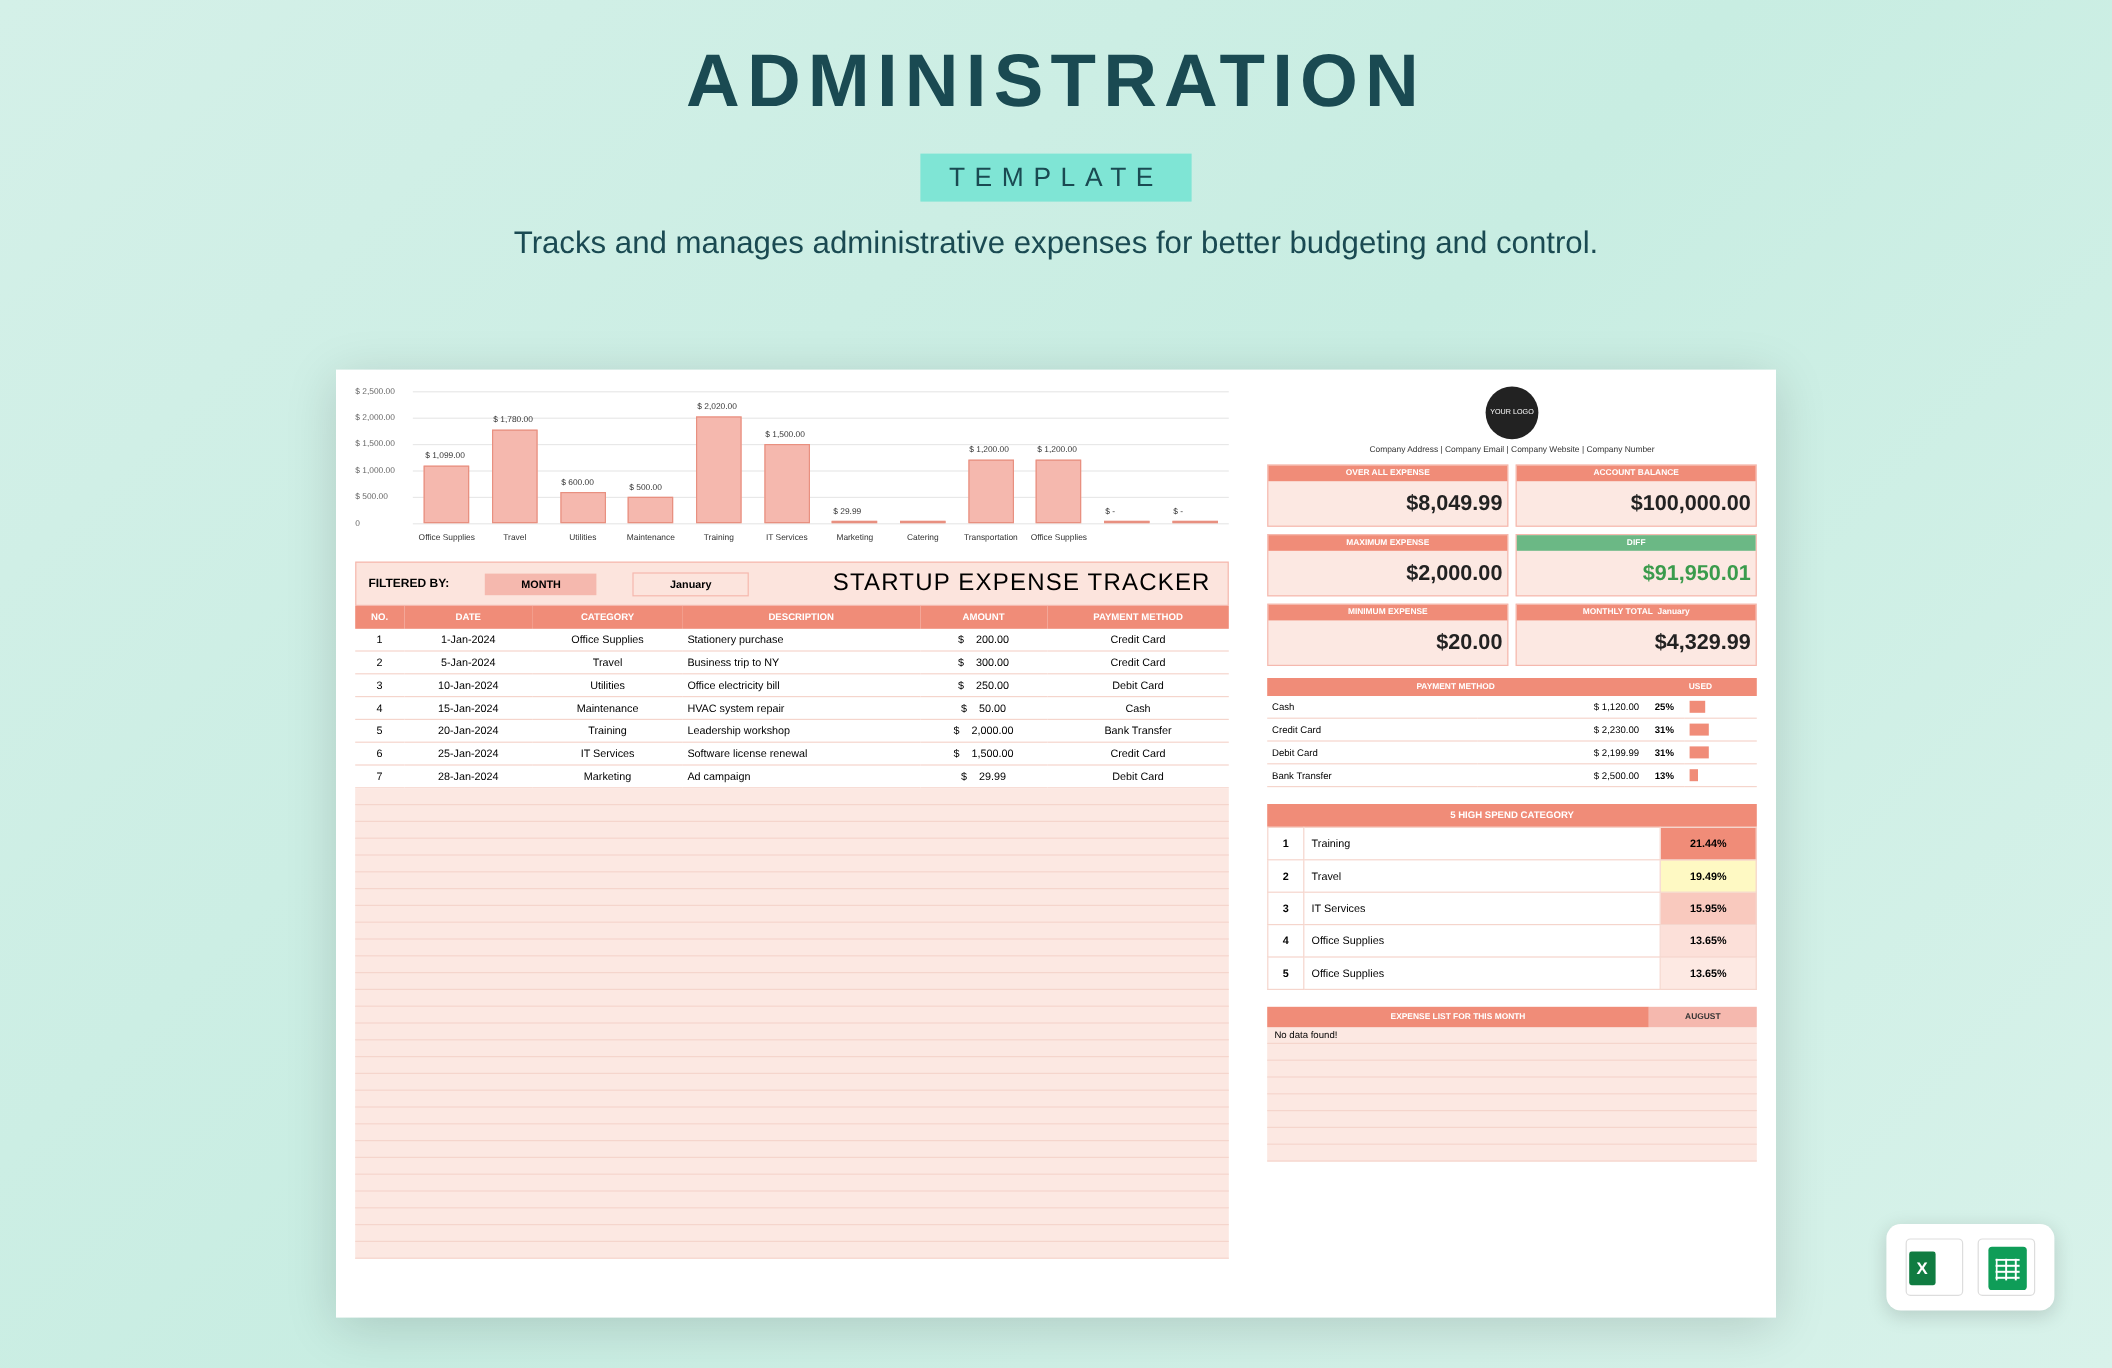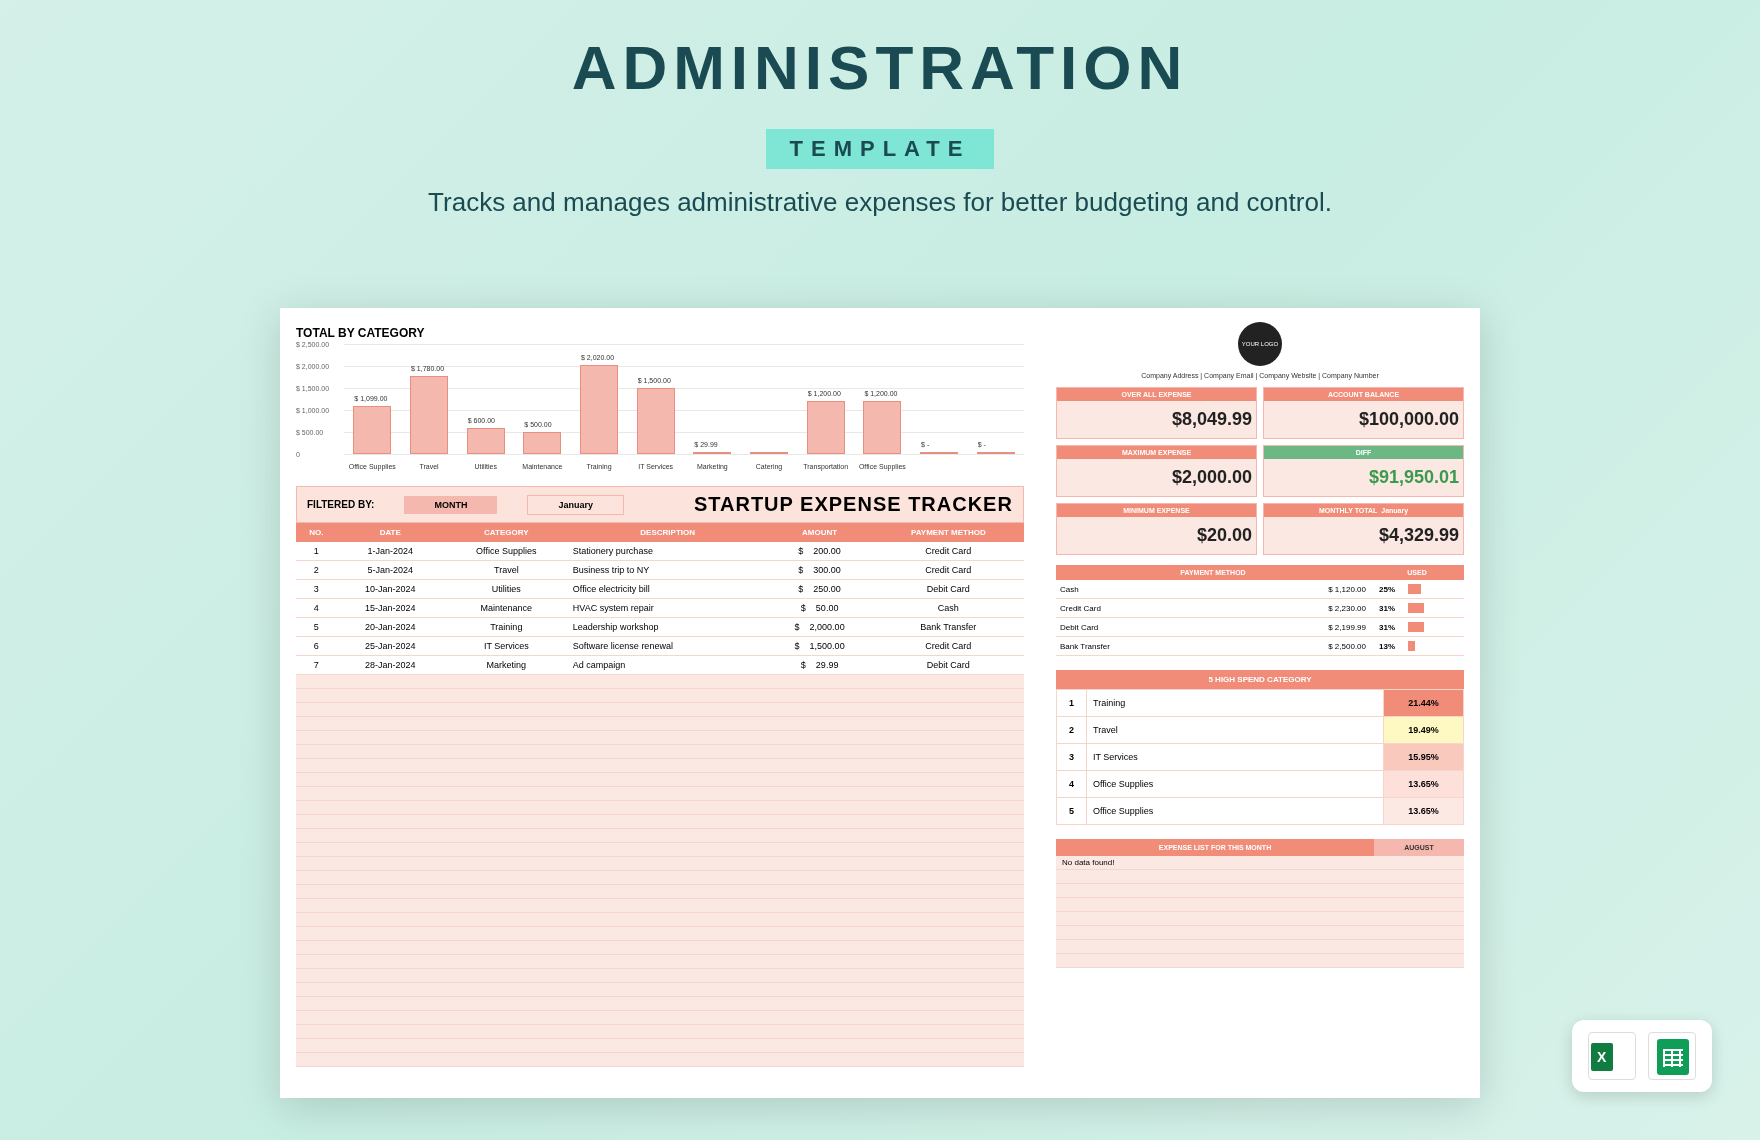--- a/index.html
+++ b/index.html
@@ -1,38 +1,38 @@
 <!DOCTYPE html>
 <html><head>
 <meta charset="utf-8">
 <style>
 *{box-sizing:border-box;margin:0;padding:0}
 body{width:1760px;height:1140px;font-family:Arial,sans-serif;background:linear-gradient(135deg,#d4f0e8 0%,#c8ede2 50%,#d8f2ea 100%);position:relative;overflow:hidden}
 .page-title{text-align:center;padding-top:35px;font-family:'Arial Black',sans-serif;font-weight:900;font-size:62px;letter-spacing:6px;color:#1a4a52;line-height:1.08}
-.template-badge{display:inline-block;background:#7fe5d5;color:#1a4a52;font-weight:700;font-size:22px;letter-spacing:8px;padding:8px 24px;margin-top:12px}
+.template-badge{display:inline-block;background:#7fe5d5;color:#1a4a52;font-weight:400;font-size:22px;letter-spacing:8px;padding:8px 24px;margin-top:12px}
 .subtitle{text-align:center;font-size:26px;color:#1a4a52;margin-top:18px;font-weight:400}
 .sheet{position:absolute;left:280px;top:308px;width:1200px;height:790px;background:#fff;box-shadow:0 8px 40px rgba(0,0,0,0.15)}
 .sheet-inner{display:flex;height:100%}
 .left-col{flex:0 0 760px;padding:18px 16px}
 .right-col{flex:1;padding:14px 16px}
 .chart-title{font-size:12px;font-weight:bold;margin-bottom:4px}
 .chart{height:130px;position:relative;margin-bottom:12px}
 .chart-grid{position:absolute;left:48px;right:0;top:0;bottom:20px}
 .chart-grid .hl{position:absolute;left:0;right:0;border-top:1px solid #e8e8e8;font-size:7px;color:#666}
 .chart-grid .hl span{position:absolute;left:-48px;top:-4px}
 .bars{position:absolute;left:48px;right:0;bottom:20px;display:flex;align-items:flex-end;height:110px}
 .bar-wrap{flex:1;display:flex;flex-direction:column;align-items:center;position:relative}
 .bar{width:38px;background:#f5b8ae;border:1px solid #e89080;position:relative}
 .bar-label{position:absolute;top:-12px;font-size:7px;color:#333;white-space:nowrap}
 .bar-cat{position:absolute;bottom:-16px;font-size:7px;color:#333;white-space:nowrap}
 .filter-row{background:#fce4dd;padding:6px 10px;display:flex;align-items:center;gap:30px;border:1px solid #f5b8ae;margin-bottom:0}
 .filter-label{font-size:10px;font-weight:bold}
 .filter-month-label{background:#f5b8ae;padding:4px 30px;font-size:9px;font-weight:bold}
 .filter-month-val{background:#fce4dd;padding:4px 30px;font-size:9px;font-weight:bold;border:1px solid #f5b8ae}
-.tracker-title{font-size:20px;font-weight:700;letter-spacing:1px;margin-left:40px}
+.tracker-title{font-size:20px;font-weight:400;letter-spacing:1px;margin-left:40px}
 .tbl{width:100%;border-collapse:collapse;font-size:9px}
 .tbl th{background:#f08c78;color:#fff;padding:5px 4px;text-align:center;font-size:8px;font-weight:bold}
 .tbl td{padding:4px;border-bottom:1px solid #f5d5cc;text-align:center}
 .tbl td.l{text-align:left}
 .empty-rows{background:#fce8e2}
 .empty-rows div{height:14px;border-bottom:1px solid #f5d5cc}
 .logo-circle{width:44px;height:44px;background:#222;border-radius:50%;margin:0 auto 6px;display:flex;align-items:center;justify-content:center;color:#fff;font-size:6px;text-align:center;line-height:1}
 .company-line{text-align:center;font-size:7px;color:#333;margin-bottom:8px}
 .stats-grid{display:grid;grid-template-columns:1fr 1fr;gap:6px;margin-bottom:10px}
 .stat-box{border:1px solid #f5b8ae;background:#fce8e2}
@@ -68,21 +68,20 @@
 
 <div class="page-title">
   <div>ADMINISTRATION</div>
   <div style="text-align:center"><span class="template-badge">TEMPLATE</span></div>
 </div>
 <div class="subtitle">Tracks and manages administrative expenses for better budgeting and control.</div>
 
 <div class="sheet">
 <div class="sheet-inner">
 <div class="left-col">
-  <div class="chart-title">TOTAL BY CATEGORY</div>
   <div class="chart">
     <div class="chart-grid" id="chart-grid">
             <div class="hl" style="top: 0%;">
               <span>$ 2,500.00</span>
             </div>
             <div class="hl" style="top: 20%;">
               <span>$ 2,000.00</span>
             </div>
             <div class="hl" style="top: 40%;">
               <span>$ 1,500.00</span>

